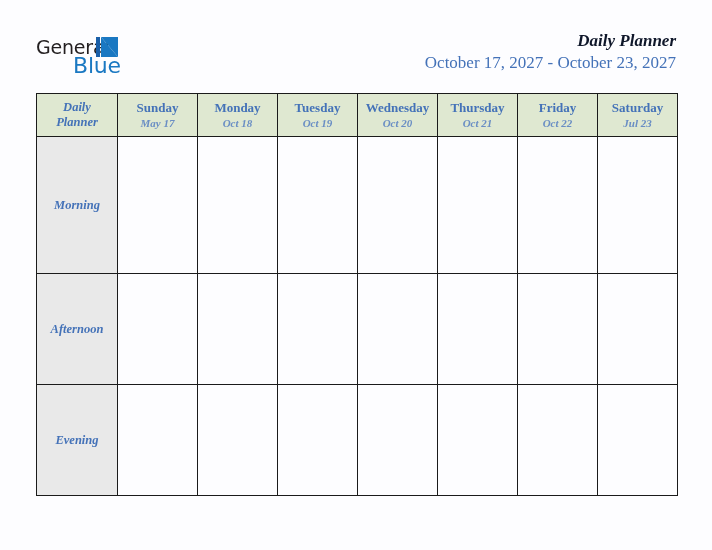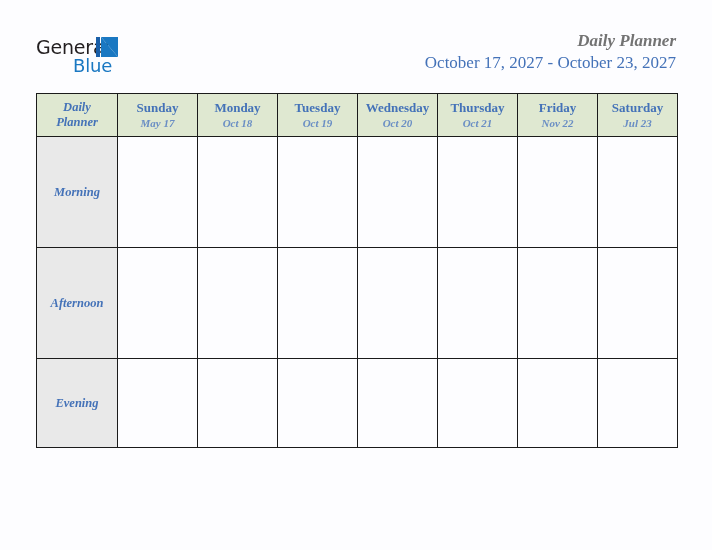--- a/index.html
+++ b/index.html
@@ -40,21 +40,21 @@
     font-size: 19px;
     letter-spacing: -0.2px;
     color: #231f20;
     line-height: 22px;
   }
   .logo-blue {
     position: absolute;
     left: 37px;
     top: 19px;
     font-family: "DejaVu Sans", sans-serif;
-    font-size: 18px;
+    font-size: 22px;
     letter-spacing: -0.2px;
     color: #1a78c2;
     line-height: 22px;
   }
   .logo-mark {
     position: absolute;
     left: 60px;
     top: 1px;
     width: 24px;
     height: 22px;
@@ -65,21 +65,21 @@
     position: absolute;
     right: 36px;
     top: 30px;
     text-align: right;
   }
   .planner-title {
     font-family: "Liberation Serif", serif;
     font-style: italic;
     font-weight: bold;
     font-size: 17px;
-    color: #737373;
+    color: #0f172a;
     line-height: 21px;
     white-space: nowrap;
   }
   .planner-range {
     font-family: "Liberation Serif", serif;
     font-size: 17px;
     color: #4472b8;
     line-height: 23px;
     white-space: nowrap;
   }
@@ -129,23 +129,23 @@
   .th-daydate {
     display: block;
     font-family: "Liberation Serif", serif;
     font-style: italic;
     font-size: 11px;
     color: #6a8ec4;
     line-height: 15px;
   }
 
   tbody tr { height: 111px; }
-  tbody tr.row-morning   { height: 111px; }
+  tbody tr.row-morning   { height: 137px; }
   tbody tr.row-afternoon { height: 111px; }
-  tbody tr.row-evening   { height: 89px; }
+  tbody tr.row-evening   { height: 111px; }
 
   td.slot-label {
     background: #e9e9e9;
     font-family: "Liberation Serif", serif;
     font-style: italic;
     font-weight: bold;
     font-size: 12.5px;
     color: #4472b8;
   }
   td.slot-cell {
@@ -209,21 +209,21 @@
       <th>
         <span class="th-dayname">Wednesday</span>
         <span class="th-daydate">Oct 20</span>
       </th>
       <th>
         <span class="th-dayname">Thursday</span>
         <span class="th-daydate">Oct 21</span>
       </th>
       <th>
         <span class="th-dayname">Friday</span>
-        <span class="th-daydate">Nov 22</span>
+        <span class="th-daydate">Oct 22</span>
       </th>
       <th>
         <span class="th-dayname">Saturday</span>
         <span class="th-daydate">Jul 23</span>
       </th>
     </tr>
   </thead>
   <tbody>
 
     <tr class="row-morning">

